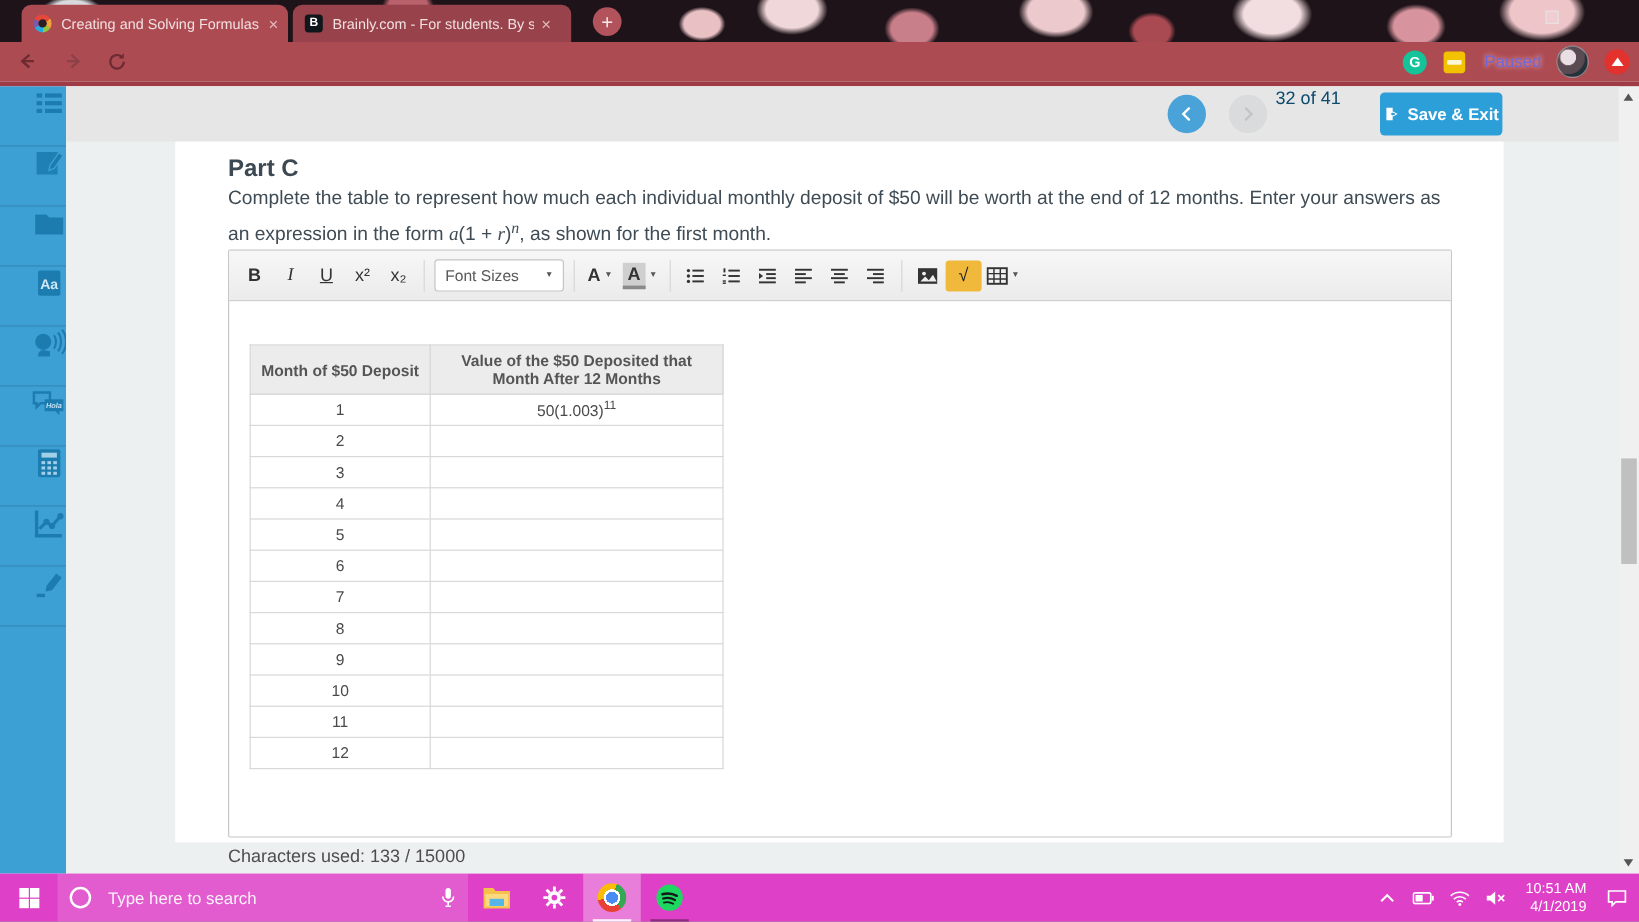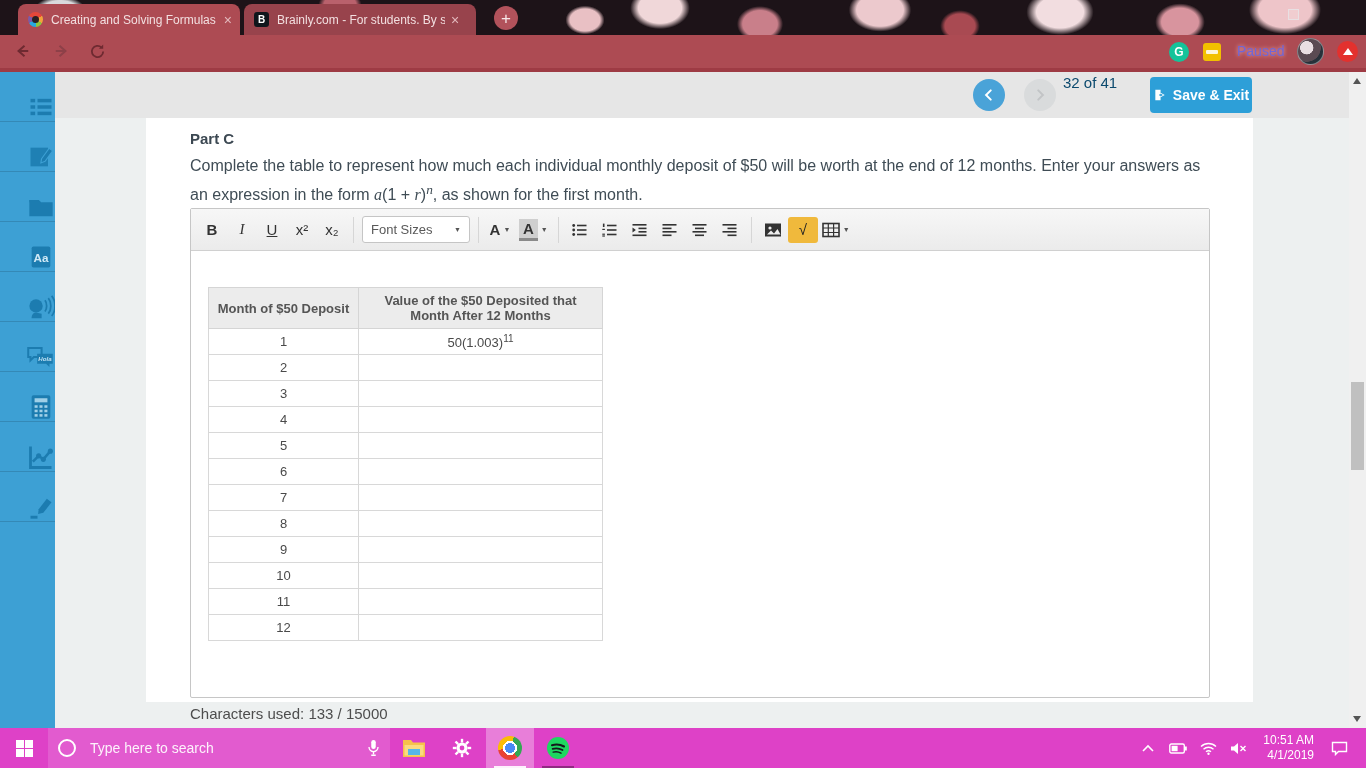--- a/index.html
+++ b/index.html
@@ -45,35 +45,35 @@
   #sync-paused { position:absolute; left:1237px; top:8px; color:#6f66d8; font-size:14px; text-shadow:0 0 4px rgba(255,210,220,.8); }
   #avatar { position:absolute; left:1297px; top:3px; width:27px; height:27px; border-radius:50%; background:radial-gradient(circle at 35% 35%, #e9dee2 0 28%, #5a4a52 30% 60%, #27313a 62%); border:1px solid rgba(255,255,255,.4); }
   #ext-red { position:absolute; left:1337px; top:6px; width:21px; height:21px; border-radius:50%; background:#e3312e; display:flex; align-items:center; justify-content:center; }
   #ext-red span { width:0; height:0; border-left:5px solid transparent; border-right:5px solid transparent; border-bottom:7px solid #fff; }
 
   
   #page-strip { position:absolute; left:0; top:68px; width:1366px; height:4px; background:#9e3b44; }
 
   
   #sidebar { position:absolute; left:0; top:72px; width:55px; height:656px; background:#3da0d4; }
-  .sb-item { width:55px; height:50px; display:flex; align-items:flex-end; justify-content:center; border-bottom:1px solid rgba(0,0,0,.14);padding-left:26px; }
+  .sb-item { width:55px; height:50px; display:flex; align-items:flex-start; justify-content:center; border-bottom:1px solid rgba(0,0,0,.14);padding-left:26px; }
   .sb-item svg { display:block; }
 
   
   #page { position:absolute; left:55px; top:72px; width:1294px; height:656px; background:#edf0f0; }
   #page-header { position:absolute; left:0; top:0; width:1294px; height:46px; background:#e6e6e6; }
   #lesson-title { position:absolute; left:91px; top:11px; font-size:19px; color:#6a6a6a; }
   .nav-circle { position:absolute; top:7px; width:32px; height:32px; border-radius:50%; display:flex; align-items:center; justify-content:center; }
   #nav-back { left:918px; background:#4aa3d8; }
   #nav-fwd { left:969px; background:#d9dbdc; }
   #pagination { position:absolute; left:1008px; top:2px; width:120px; text-align:left; color:#0c4a6e; font-size:15px; }
   #save-exit { position:absolute; left:1095px; top:5px; width:102px; height:36px; background:#2d9fd8; border-radius:4px; color:#fff; font-size:14px; font-weight:bold; display:flex; align-items:center; justify-content:center; gap:6px; }
 
   #card { position:absolute; left:91px; top:46px; width:1107px; height:584px; background:#ffffff; }
-  #part-label { position:absolute; left:44px; top:12px; font-size:15px; font-weight:bold; color:#3c4852; }
+  #part-label { position:absolute; left:44px; top:12px; font-size:20px; font-weight:bold; color:#3c4852; }
   #instructions { position:absolute; left:44px; top:36px; width:1018px; font-size:16px; line-height:24px; color:#3f4c55; }
   #instructions i { font-family:"Liberation Serif", serif; }
 
   
   #editor { position:absolute; left:44px; top:90px; width:1020px; height:490px; border:1px solid #c6c6c6; border-radius:2px; background:#fff; }
   #ed-toolbar { position:absolute; left:0; top:0; width:1018px; height:42px; background:linear-gradient(#f7f7f7,#ebebeb); border-bottom:1px solid #d0d0d0; display:flex; align-items:center; padding:0 6px; }
   .tb-btn { height:28px; min-width:30px; display:flex; align-items:center; justify-content:center; color:#333; font-size:15px; border-radius:2px; padding:0 4px; }
   .tb-sep { width:1px; height:26px; background:#d6d6d6; margin:0 6px; }
   .tb-caret { font-size:7px; color:#555; margin-left:3px; }
   #font-sizes { width:108px; height:27px; background:#fff; border:1px solid #c5c5c5; border-radius:3px; display:flex; align-items:center; justify-content:space-between; padding:0 8px; color:#595959; font-size:13px; margin:0 2px; }
@@ -105,21 +105,21 @@
   #start-btn { width:48px; }
   #search-box { width:342px; background:rgba(255,255,255,.14); display:flex; align-items:center; padding:0 10px; }
   #cortana-ring { width:18px; height:18px; border:2.5px solid #fff; border-radius:50%; flex:0 0 auto; }
   #search-input { flex:1; background:transparent; border:none; outline:none; color:#fff; font-size:14px; margin-left:14px; font-family:"Liberation Sans",sans-serif; }
   #search-input::placeholder { color:rgba(255,255,255,.92); opacity:1; }
   .task-app { width:48px; position:relative; }
   #app-chrome { background:rgba(255,255,255,.32); }
   .app-underline { position:absolute; left:8px; bottom:0; width:32px; height:2.5px; }
   #chrome-line { background:rgba(255,255,255,.9); }
   #spotify-line { background:rgba(0,0,0,.35); }
-  #tray { margin-left:auto; display:flex; align-items:center; gap:4px; padding-right:14px; }
+  #tray { margin-left:auto; display:flex; align-items:center; gap:4px; padding-right:6px; }
   .tray-ic { width:26px; display:flex; align-items:center; justify-content:center; }
   #clock { color:#fff; font-size:12px; text-align:right; line-height:15px; padding:0 8px; }
   .chrome-logo { width:24px; height:24px; border-radius:50%;
     background: radial-gradient(circle at 50% 50%, #4a8af4 0 5px, #fff 5px 7px, transparent 7px),
     conic-gradient(from 140deg, #e94235 0 120deg, #fbbc05 0 240deg, #34a853 0 360deg); }
 </style>
 </head>
 <body>
 
 <div id="stage">

